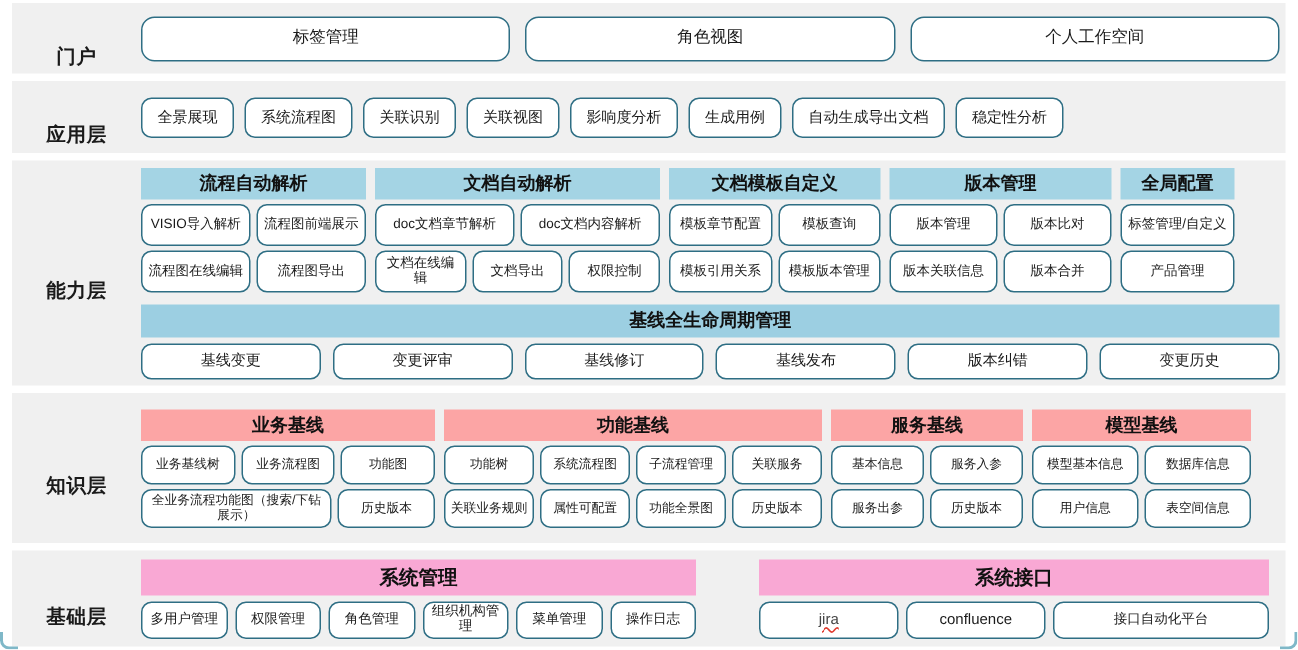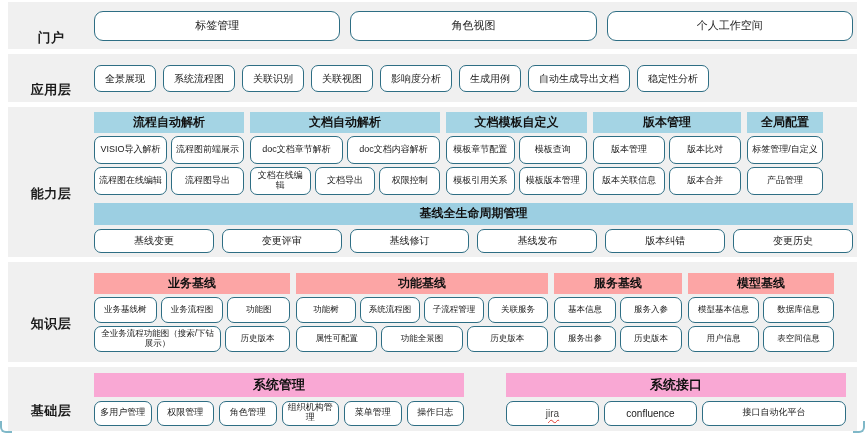--- a/index.html
+++ b/index.html
@@ -235,20 +235,21 @@
 
         <div class="know-col" style="width:252px">
           <div class="col-head gray">功能基线</div>
           <div class="know-row">
             <div class="pill">功能树</div>
             <div class="pill">系统流程图</div>
             <div class="pill">子流程管理</div>
             <div class="pill">关联服务</div>
           </div>
           <div class="know-row">
+            <div class="pill">关联业务规则</div>
             <div class="pill">属性可配置</div>
             <div class="pill">功能全景图</div>
             <div class="pill">历史版本</div>
           </div>
         </div>
 
         <div class="know-col" style="width:128px">
           <div class="col-head gray">服务基线</div>
           <div class="know-row">
             <div class="pill">基本信息</div>

